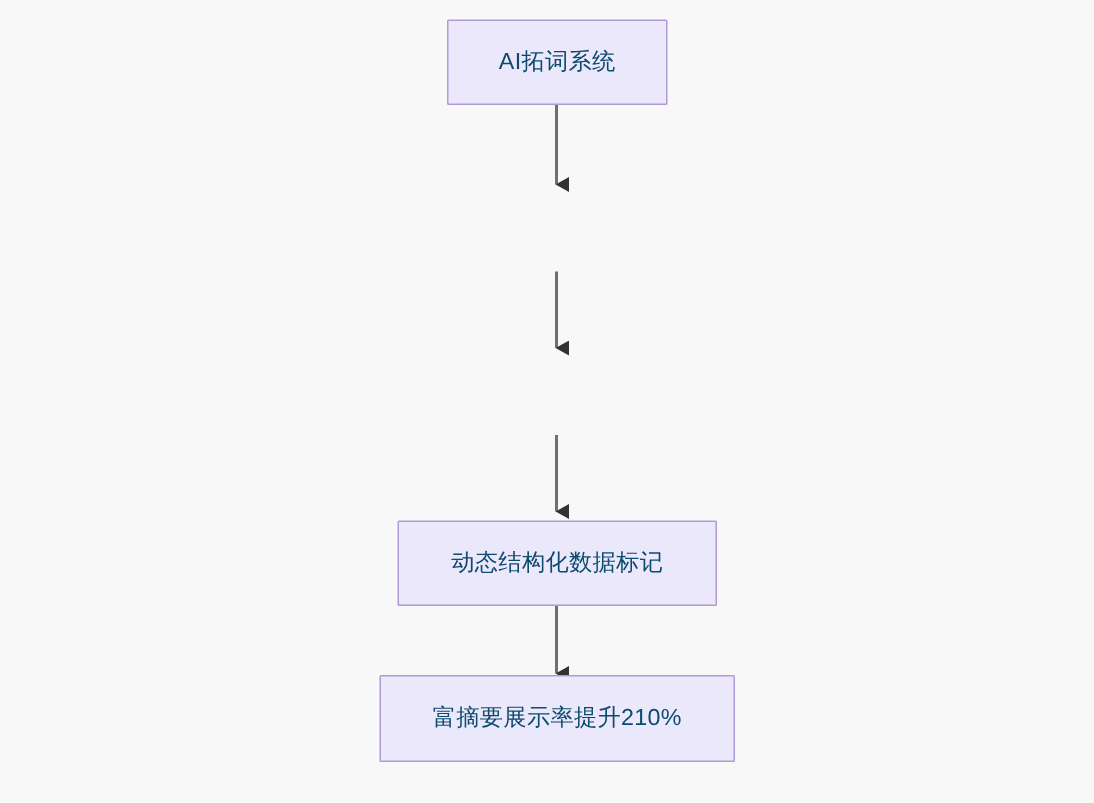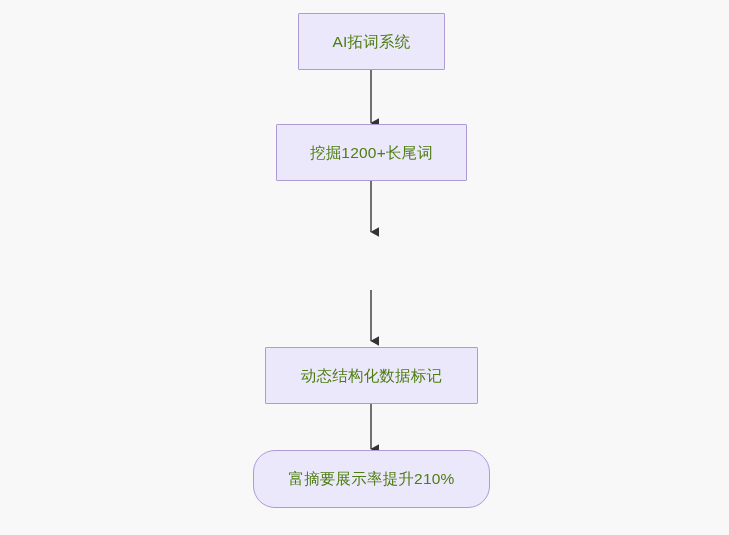--- a/index.html
+++ b/index.html
@@ -27,32 +27,32 @@
     border: 1.6px solid #b09ad6;
     border-radius: 1px;
     display: flex;
     align-items: center;
     justify-content: center;
   }
 
   .node-label {
     font-size: 15.5px;
     line-height: 1;
-    color: #4d7c0f;
+    color: #0c4a6e;
     letter-spacing: 0.2px;
     white-space: nowrap;
     user-select: none;
   }
 
   
   .node-1 { left: 298px; top: 13px;  width: 147px; height: 57px; }
   .node-2 { left: 276px; top: 124px; width: 191px; height: 57px; }
   .node-3 { left: 261px; top: 233px; width: 221px; height: 57px; }
   .node-4 { left: 265px; top: 347px; width: 213px; height: 57px; }
-  .node-5 { left: 253px; top: 450px; width: 237px; height: 58px; border-radius: 22px; }
+  .node-5 { left: 253px; top: 450px; width: 237px; height: 58px; }
 
   .connector {
     position: absolute;
     left: 0;
     top: 0;
     width: 729px;
     height: 535px;
     pointer-events: none;
   }
 </style>
@@ -71,23 +71,20 @@
     <line x1="371" y1="70" x2="371" y2="123" stroke="#707070" stroke-width="2" marker-end="url(#arrowdown)"></line>
     <line x1="371" y1="181" x2="371" y2="232" stroke="#707070" stroke-width="2" marker-end="url(#arrowdown)"></line>
     <line x1="371" y1="290" x2="371" y2="341" stroke="#707070" stroke-width="2" marker-end="url(#arrowdown)"></line>
     <line x1="371" y1="399" x2="371" y2="449" stroke="#707070" stroke-width="2" marker-end="url(#arrowdown)"></line>
   </svg>
 
   <div class="node node-1">
     <span class="node-label">AI拓词系统</span>
   </div>
 
-  <div class="node node-2">
-    <span class="node-label">挖掘1200+长尾词</span>
-  </div>
 
 
   <div class="node node-4">
     <span class="node-label">动态结构化数据标记</span>
   </div>
 
   <div class="node node-5">
     <span class="node-label">富摘要展示率提升210%</span>
   </div>
 

